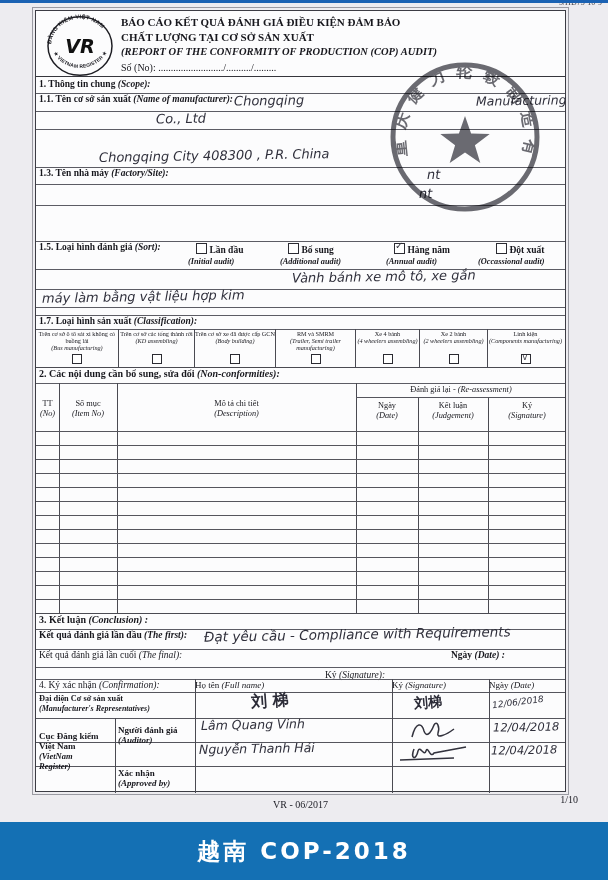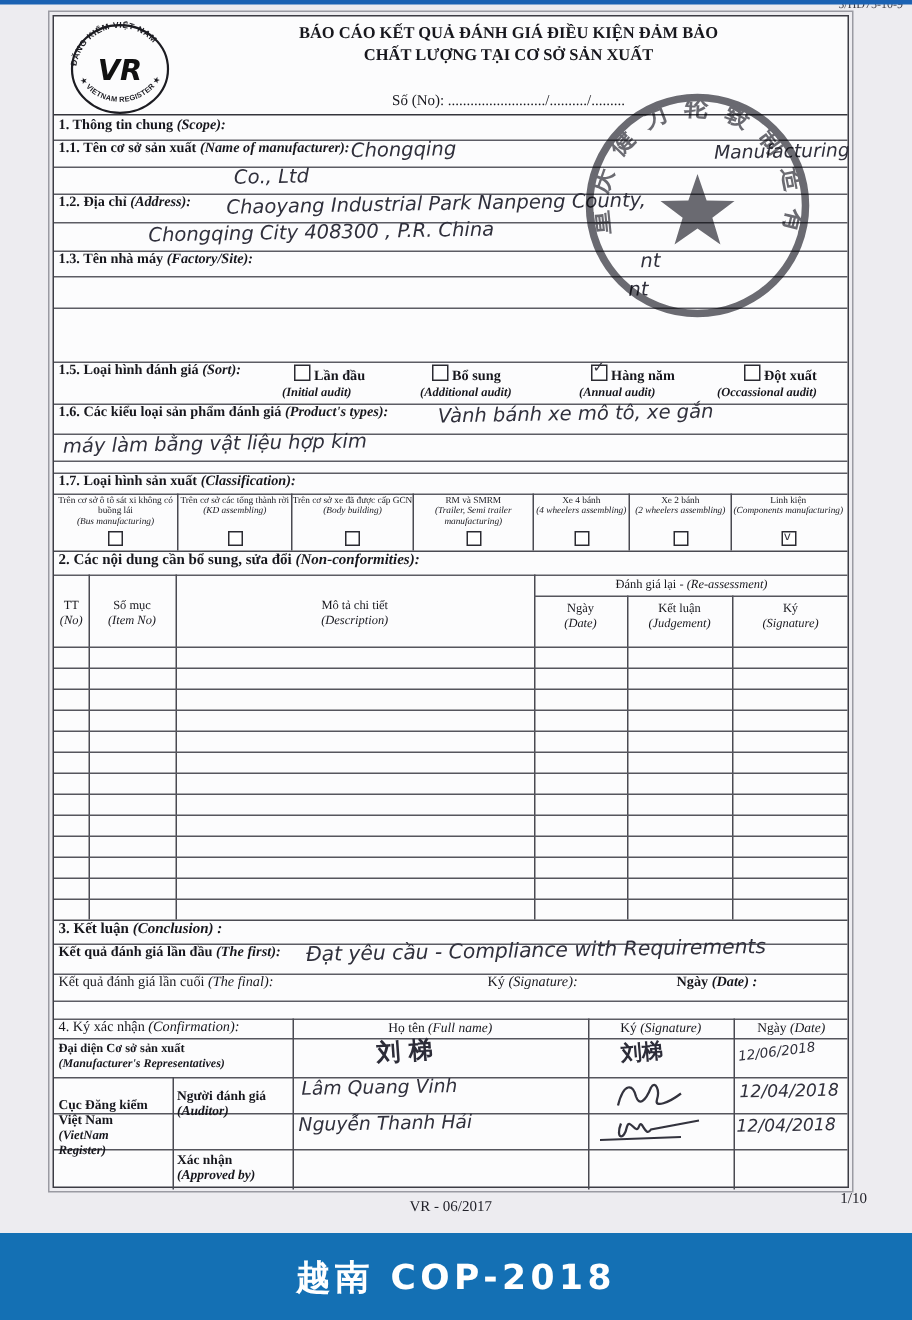--- a/index.html
+++ b/index.html
@@ -2,21 +2,21 @@
 <html><head>
 <meta charset="utf-8">
 <style>
   html,body{margin:0;padding:0;}
   .canvas{position:relative;width:608px;height:880px;background:#edecf0;overflow:hidden;
           font-family:"Liberation Serif",serif;color:#17171d;}
   .topbar{position:absolute;top:0;left:0;right:0;height:3px;background:#1b62b3;z-index:9;}
   .docref{position:absolute;top:-2px;right:6px;font-size:8px;line-height:9px;color:#3c3c44;z-index:8;}
   .frame{position:absolute;left:35px;top:10px;width:531px;height:782px;background:#fcfcfd;
          border:1.5px solid #3c3c44;outline:1px solid #9a9aa2;outline-offset:2px;box-sizing:border-box;}
-  .c{text-align:center;}
+  .c{}
   .t1{position:absolute;left:85px;right:8px;top:5px;font-weight:bold;font-size:11px;}
   .t2l{position:absolute;left:85px;right:8px;top:20px;font-weight:bold;font-size:11px;}
   .t3{position:absolute;left:85px;right:8px;top:35px;font-weight:bold;font-style:italic;font-size:10.5px;}
   .noline{position:absolute;left:85px;right:8px;top:51px;font-size:10px;}
   .hdrule{position:absolute;left:0;right:0;top:65px;border-bottom:1.5px solid #35353c;}
   .row{position:absolute;left:0;right:0;border-bottom:1px solid #5c5c64;}
   .lbl{position:absolute;left:3px;top:1px;font-weight:bold;font-size:9.5px;white-space:nowrap;}
   .en{font-style:italic;}
   .hw{position:absolute;font-family:"DejaVu Sans",sans-serif;font-style:italic;font-size:13px;
       color:#30303c;white-space:nowrap;transform:rotate(-1deg);z-index:3;}
@@ -66,41 +66,37 @@
       <text font-size="6.2" font-weight="bold" fill="#1c1c22" letter-spacing="0.4" font-family="Liberation Sans, sans-serif">
         <textPath href="#lg-top" startOffset="4">ĐĂNG KIỂM VIỆT NAM</textPath>
       </text>
       <text font-size="5.4" font-weight="bold" fill="#1c1c22" letter-spacing="0.2" font-family="Liberation Sans, sans-serif">
         <textPath href="#lg-bot" startOffset="2">★ VIETNAM REGISTER ★</textPath>
       </text>
       <text x="40" y="43" text-anchor="middle" font-size="21" font-weight="bold" font-style="italic" fill="#111" font-family="DejaVu Sans, sans-serif">VR</text>
     </svg>
     <div class="t1 c">BÁO CÁO KẾT QUẢ ĐÁNH GIÁ ĐIỀU KIỆN ĐẢM BẢO</div>
     <div class="t2l c">CHẤT LƯỢNG TẠI CƠ SỞ SẢN XUẤT</div>
+    <div class="t3 c">(REPORT OF THE CONFORMITY OF PRODUCTION (COP) AUDIT)</div>
     <div class="noline c">Số (No): ........................../........../.........</div>
     <div class="hdrule"></div>
 
     <div class="row" style="top:67px;height:15px;">
       <div class="lbl"><span>1.  Thông tin chung</span>
         <span class="en">(Scope):</span></div>
     </div>
     <div class="row" style="top:82px;height:18px;">
       <div class="lbl"><span>1.1. Tên cơ sở sản xuất</span>
         <span class="en">(Name of manufacturer):</span></div>
       <span class="hw" style="left:198px;top:0;">Chongqing</span>
       <span class="hw" style="left:440px;top:0;font-size:12.5px;">Manufacturing</span>
     </div>
     <div class="row" style="top:100px;height:18px;">
       <span class="hw" style="left:120px;top:0;text-align:center;">Co., Ltd</span>
     </div>
-    <div class="row" style="top:118px;height:19px;">
-      <div class="lbl"><span>1.2. Địa chỉ</span>
-        <span class="en">(Address):</span></div>
-      <span class="hw" style="left:115px;top:0;">Chaoyang  Industrial  Park  Nanpeng  County,</span>
-    </div>
     <div class="row" style="top:137px;height:19px;">
       <span class="hw" style="left:63px;top:0;">Chongqing  City  408300 ,  P.R. China</span>
     </div>
     <div class="row" style="top:156px;height:17px;">
       <div class="lbl"><span>1.3. Tên nhà máy</span>
         <span class="en">(Factory/Site):</span></div>
       <span class="hw" style="left:391px;top:0;">nt</span>
     </div>
     <div class="row" style="top:173px;height:21px;">
       <span class="hw" style="left:383px;top:2px;">nt</span>
@@ -124,22 +120,20 @@
         <span>Hàng năm</span>
         <div class="opt-sub">(Annual audit)</div>
       </div>
       <div class="opt" style="left:460px;">
         <span class="cb"></span>
         <span>Đột xuất</span>
         <div class="opt-sub" style="left:-18px;">(Occassional audit)</div>
       </div>
     </div>
     <div class="row" style="top:258px;height:20px;">
-      <div class="lbl"><span>1.6. Các kiểu loại sản phẩm đánh giá</span>
-        <span class="en">(Product's types):</span></div>
       <span class="hw" style="left:256px;top:0;">Vành  bánh xe  mô tô,  xe gắn</span>
     </div>
     <div class="row" style="top:278px;height:18px;">
       <span class="hw" style="left:6px;top:0;">máy  làm bằng  vật liệu  hợp kim</span>
     </div>
     <div class="row" style="top:296px;height:8px;"></div>
     <div class="row" style="top:304px;height:14px;">
       <div class="lbl"><span>1.7. Loại hình sản xuất</span>
         <span class="en">(Classification):</span></div>
     </div>
@@ -239,21 +233,21 @@
         <span class="en">(Conclusion) :</span></div>
     </div>
     <div class="row" style="top:618px;height:20px;">
       <div class="lbl" style="font-weight:bold;"><span>Kết quả đánh giá lần đầu</span>
         <span class="en">(The first):</span></div>
       <span class="hw" style="left:168px;top:-3px;font-size:13.5px;">Đạt yêu cầu  -  Compliance  with  Requirements</span>
     </div>
     <div class="row" style="top:638px;height:18px;">
       <div class="lbl" style="font-weight:normal;"><span>Kết quả đánh giá lần cuối</span>
         <span class="en">(The final):</span></div>
-      <div class="lbl" style="left:289px;font-weight:normal;"><span>Ký</span>
+      <div class="lbl" style="left:289px;font-weight:normal;margin-top:20px;"><span>Ký</span>
         <span class="en">(Signature):</span></div>
       <div class="lbl" style="left:415px;"><span>Ngày</span>
         <span class="en">(Date) :</span></div>
     </div>
     <div class="row" style="top:656px;height:12px;"></div>
 
     <div class="t4">
       <div class="hl" style="top:13px;"></div>
       <div class="hl" style="top:39px;"></div>
       <div class="hl" style="top:63px;"></div>

